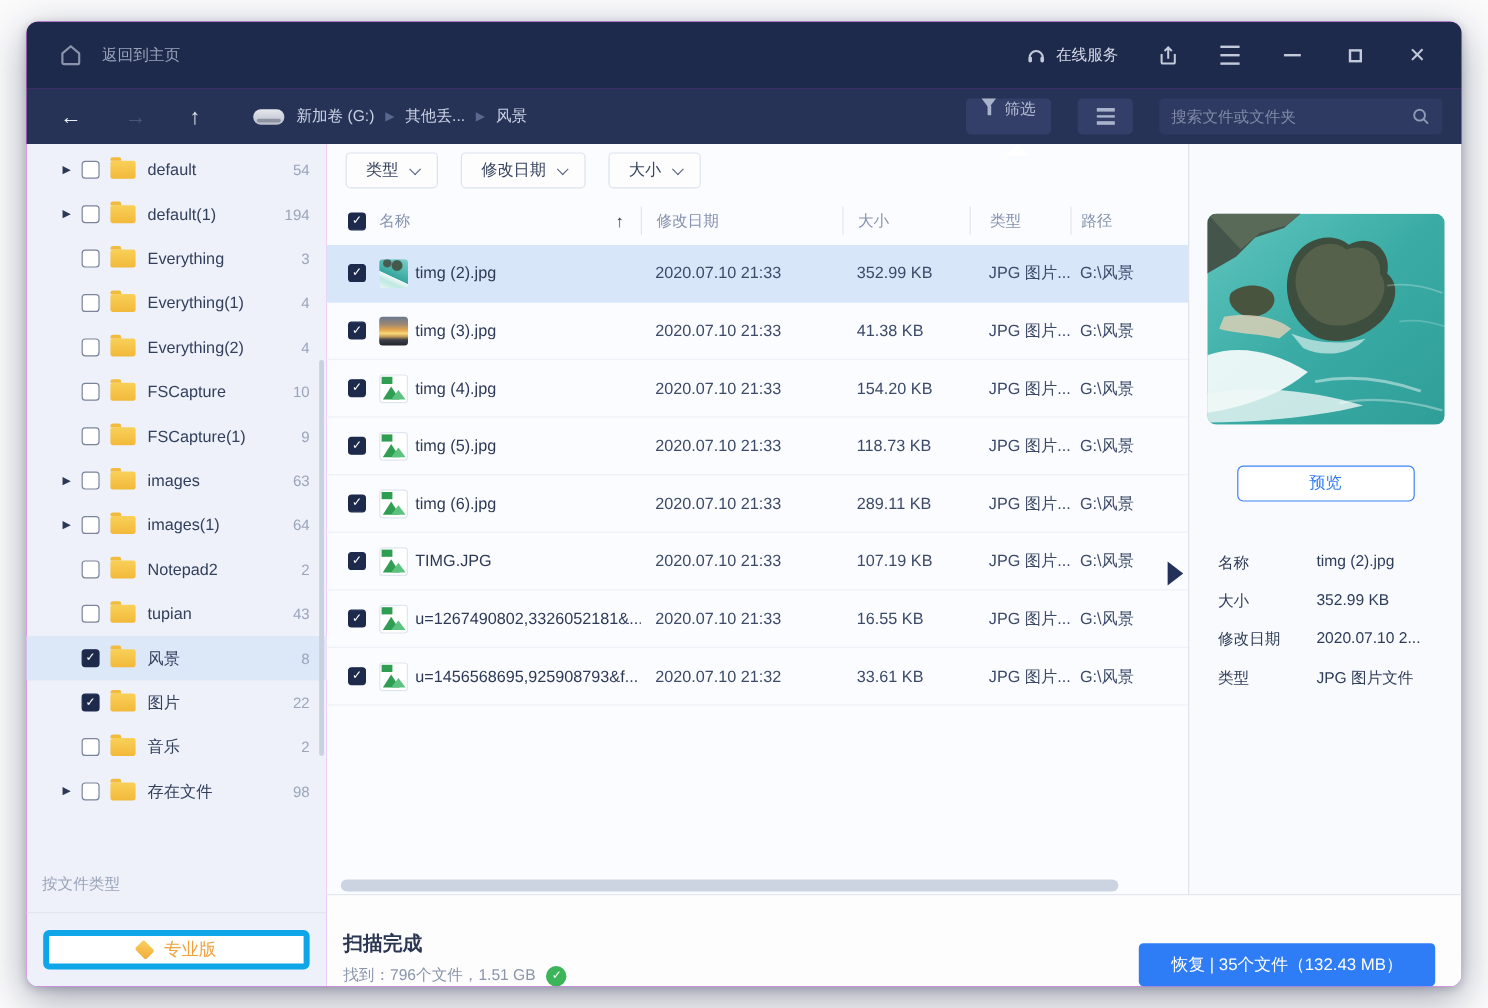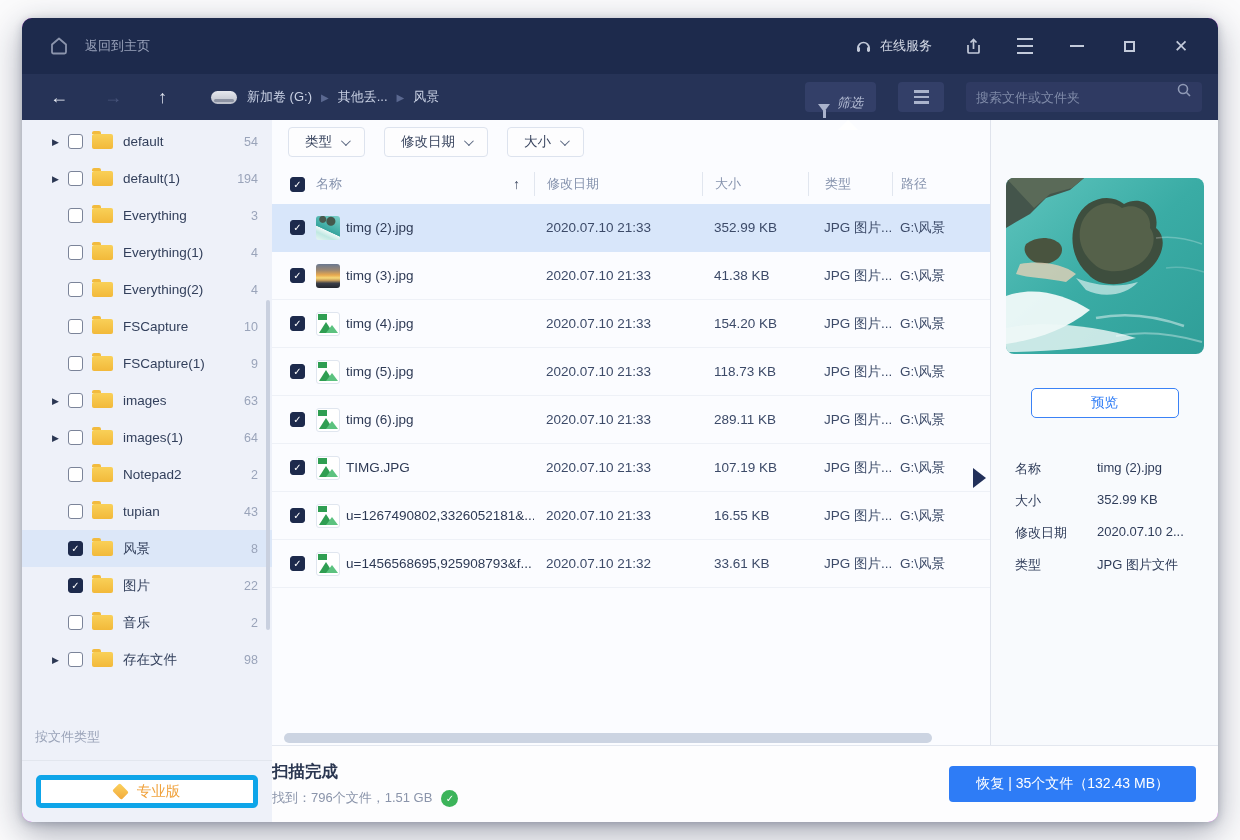--- a/index.html
+++ b/index.html
@@ -23,27 +23,27 @@
   
   .toolbar { height:46px; background:#263357; display:flex; align-items:center; padding:0 16px 0 28px; flex:none; position:relative; }
   .nav-arrow { font-size:18px; margin-right:36px; line-height:1; }
   .nav-back { color:#e8ecf4; }
   .nav-fwd { color:#49567c; }
   .nav-up { color:#dfe4ee; margin-right:44px; }
   .drive-ic { width:26px; height:13px; background:linear-gradient(#e6e8ee,#b9bdc8); border-radius:7px; margin-right:10px; position:relative; }
   .drive-ic:after { content:""; position:absolute; left:3px; bottom:2px; right:3px; height:3px; background:#8d93a3; border-radius:2px; }
   .crumb { color:#c9d1e4; font-size:13px; }
   .crumb-sep { color:#5a6890; font-size:10px; margin:0 9px; }
-  .filter-btn { display:flex; align-items:flex-end; gap:7px; background:#333f68; border-radius:4px; height:30px; padding:0 13px;
-                color:#b7bfd6; font-size:13px; margin-left:auto;font-style:italic; }
+  .filter-btn { display:flex; align-items:flex-start; gap:7px; background:#333f68; border-radius:4px; height:30px; padding:0 13px;
+                color:#b7bfd6; font-size:13px; margin-left:auto; }
   .funnel { width:0; height:0; border-left:6px solid transparent; border-right:6px solid transparent; border-top:8px solid #aab3cc; position:relative; }
   .funnel:after { content:""; position:absolute; left:-1.5px; top:-2px; width:3px; height:8px; background:#aab3cc; }
   .listview-btn { width:46px; height:30px; background:#333f68; border-radius:4px; margin-left:22px; display:flex; align-items:center; justify-content:center; }
   .listview-btn i { display:block; width:15px; height:2.5px; background:#aab3cc; margin:1.6px 0; }
-  .searchbox { width:236px; height:30px; background:#2f3a62; border-radius:4px; margin-left:22px; display:flex; padding:0 10px; }
+  .searchbox { width:236px; height:30px; background:#2f3a62; border-radius:4px; margin-left:22px; display:flex; align-items:center; padding:0 10px; }
   .searchbox input { flex:1; background:transparent; border:none; outline:none; color:#cfd6e6; font-size:13px; font-family:inherit; }
   .searchbox input::placeholder { color:#7f8aa8; }
 
   
   .content { flex:1; display:flex; min-height:0; }
 
   
   .sidebar { width:250px; background:#eef1f9; position:relative; padding-top:3px; flex:none; }
   .side-item { height:37px; display:flex; align-items:center; padding:0 14px 0 30px; cursor:default; }
   .side-item.selected { background:#dce7f8; }
@@ -106,21 +106,21 @@
   .panel { width:228px; flex:none; background:#f8fafd; border-left:1px solid #dfe3ec; display:flex; flex-direction:column; align-items:center; }
   .preview-img { width:198px; height:176px; margin-top:58px; border-radius:8px; overflow:hidden; flex:none; }
   .preview-btn { margin-top:34px; width:148px; height:30px; background:#fff; border:1px solid #3b82f6; border-radius:5px;
                  color:#2e7cf6; font-size:13.5px; display:flex; align-items:center; justify-content:center; }
   .details { margin-top:42px; width:100%; padding:0 24px; }
   .drow { display:flex; height:32px; align-items:flex-start; font-size:13px; color:#2f3c59; }
   .dlabel { width:82px; flex:none; }
   .dvalue { white-space:nowrap; }
 
   
-  .statusbar { height:77px; border-top:1px solid #e3e7ef; background:#fdfdfe; display:flex; align-items:center; padding:0 22px 0 0; flex:none; }
+  .statusbar { height:77px; border-top:1px solid #e3e7ef; background:#fdfdfe; display:flex; align-items:flex-end; padding:0 22px 0 14px; flex:none; }
   .status-title { font-size:16.5px; font-weight:600; color:#2b3751; }
   .status-sub { display:flex; align-items:center; gap:9px; margin-top:6px; font-size:13px; color:#8a94aa; }
   .check-circle { width:17px; height:17px; border-radius:50%; background:#3cb45a; display:flex; align-items:center; justify-content:center; }
   .check-circle:after { content:"✓"; color:#fff; font-size:10px; font-weight:bold; }
   .recover-btn { margin-left:auto; height:36px; padding:0 27px; background:#2e7cf6; border-radius:4px; color:#fff; font-size:14px;
                  display:flex; align-items:center; }
 </style>
 </head>
 <body>
 

